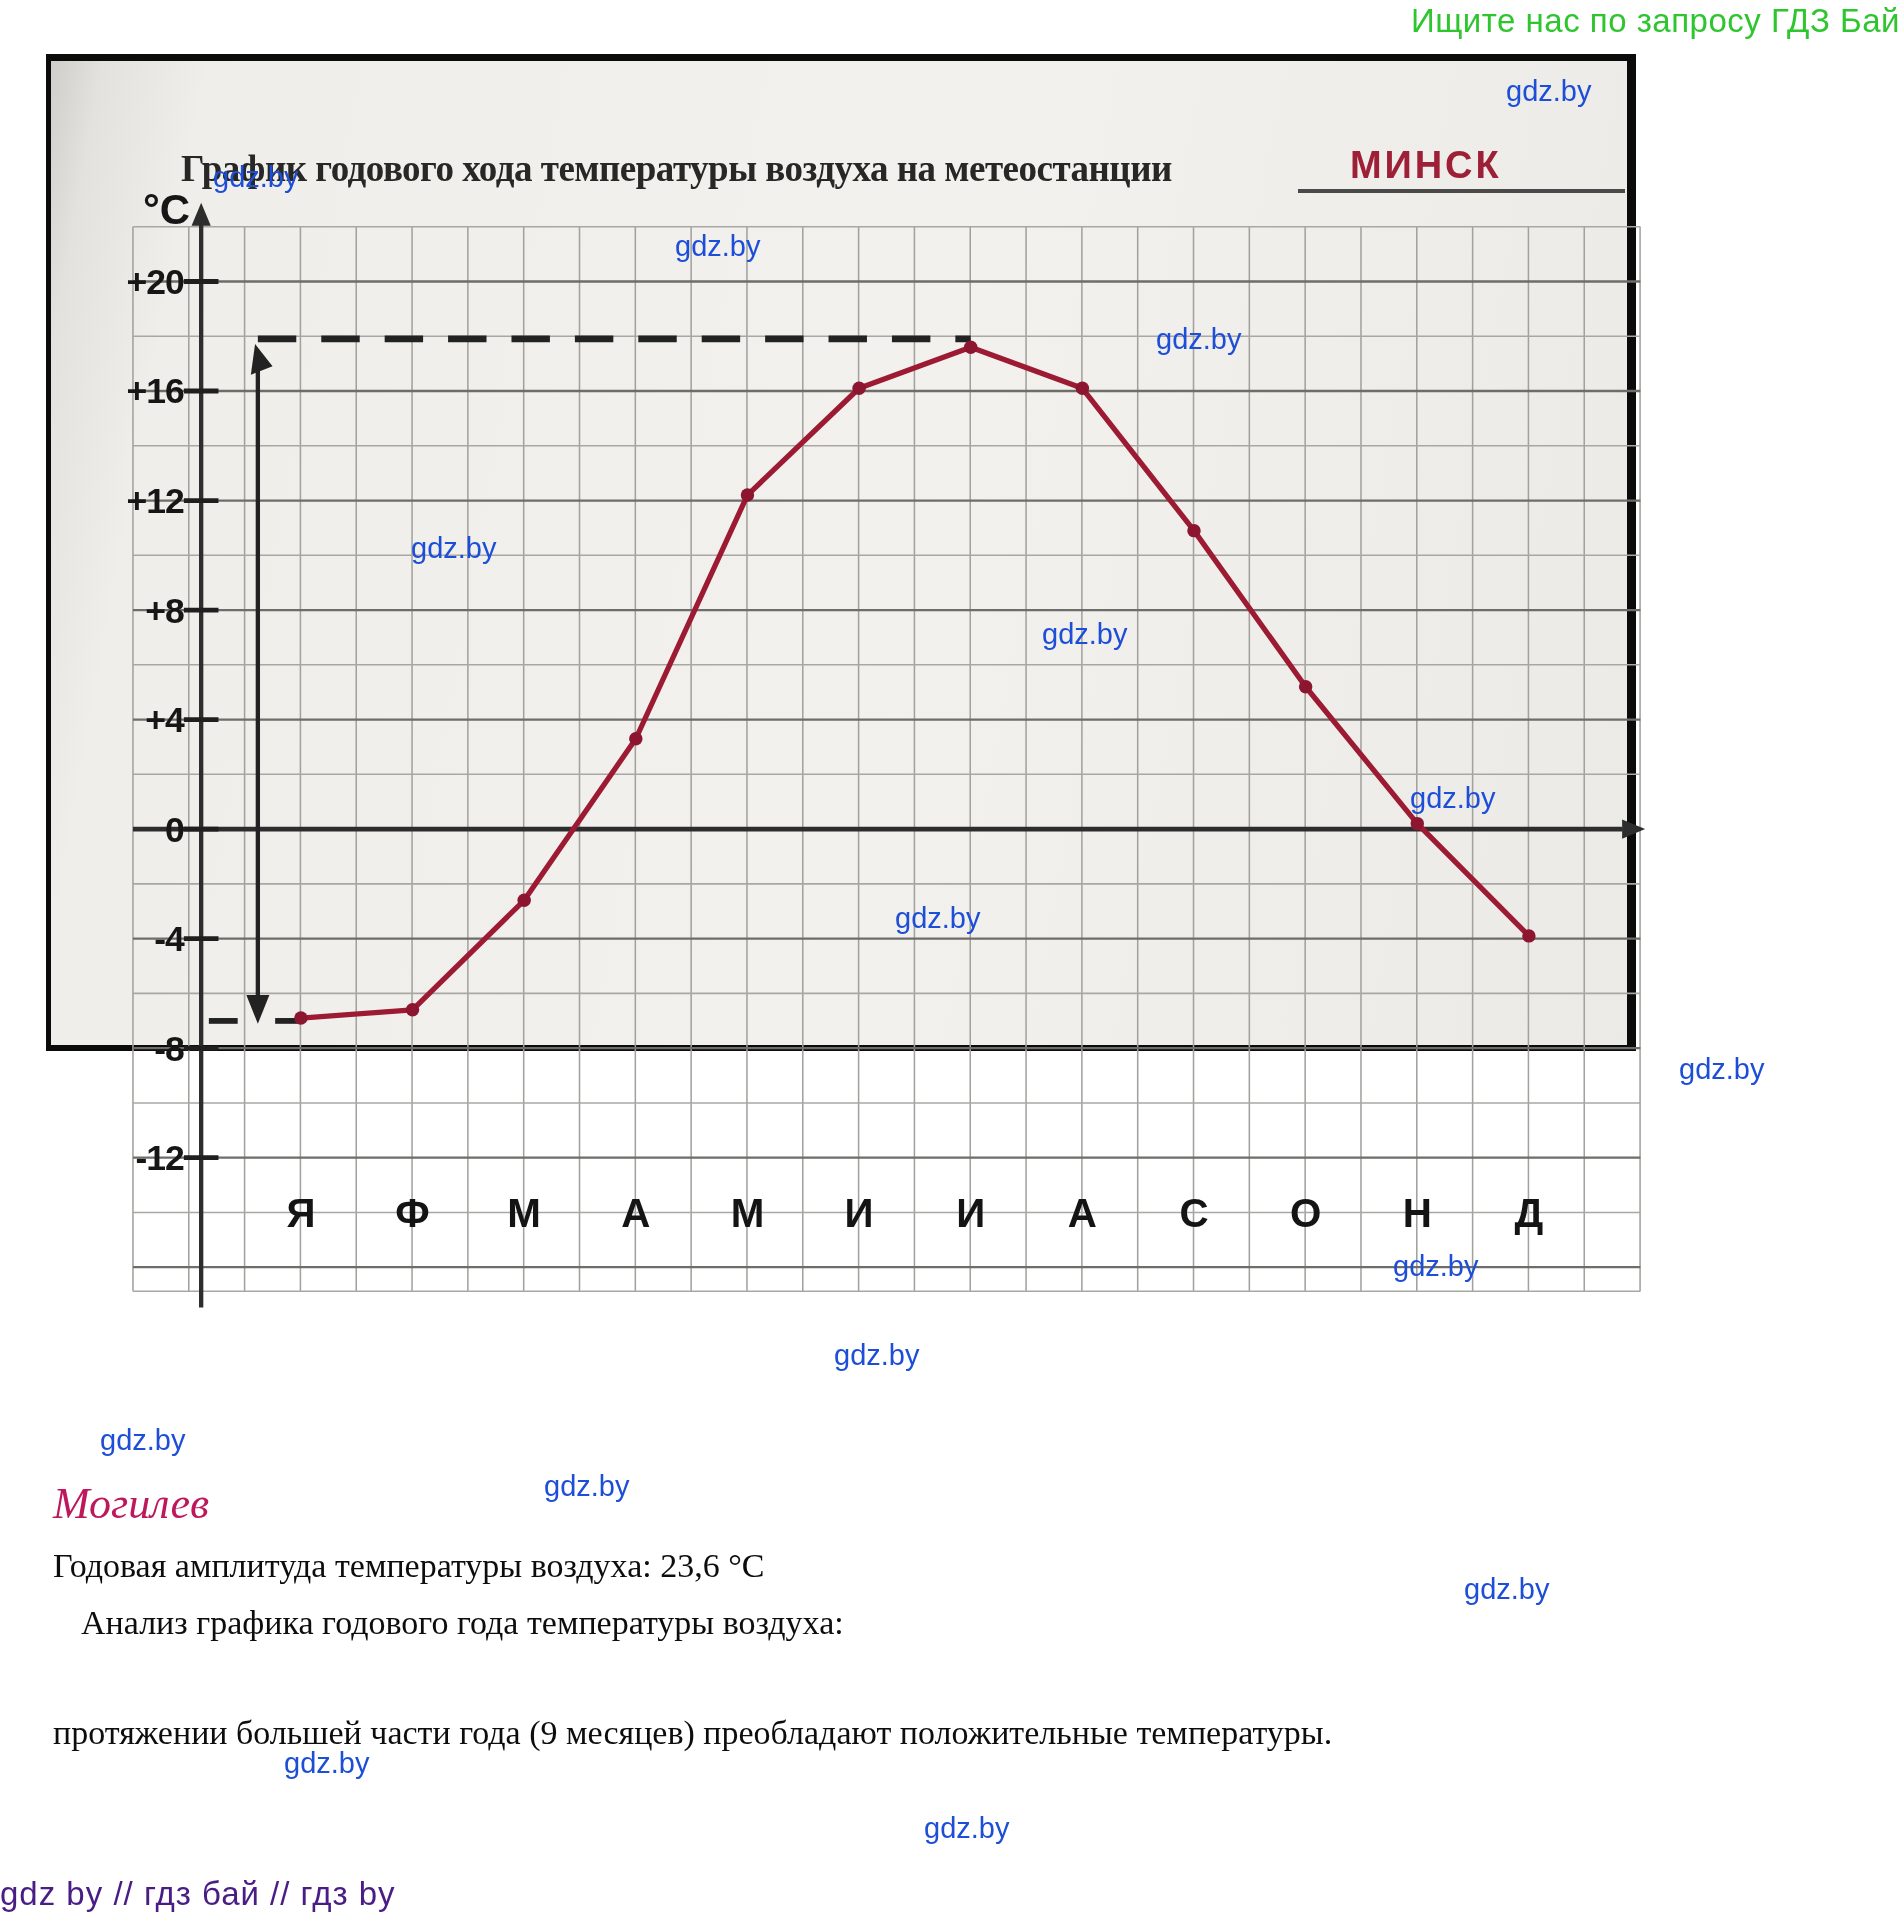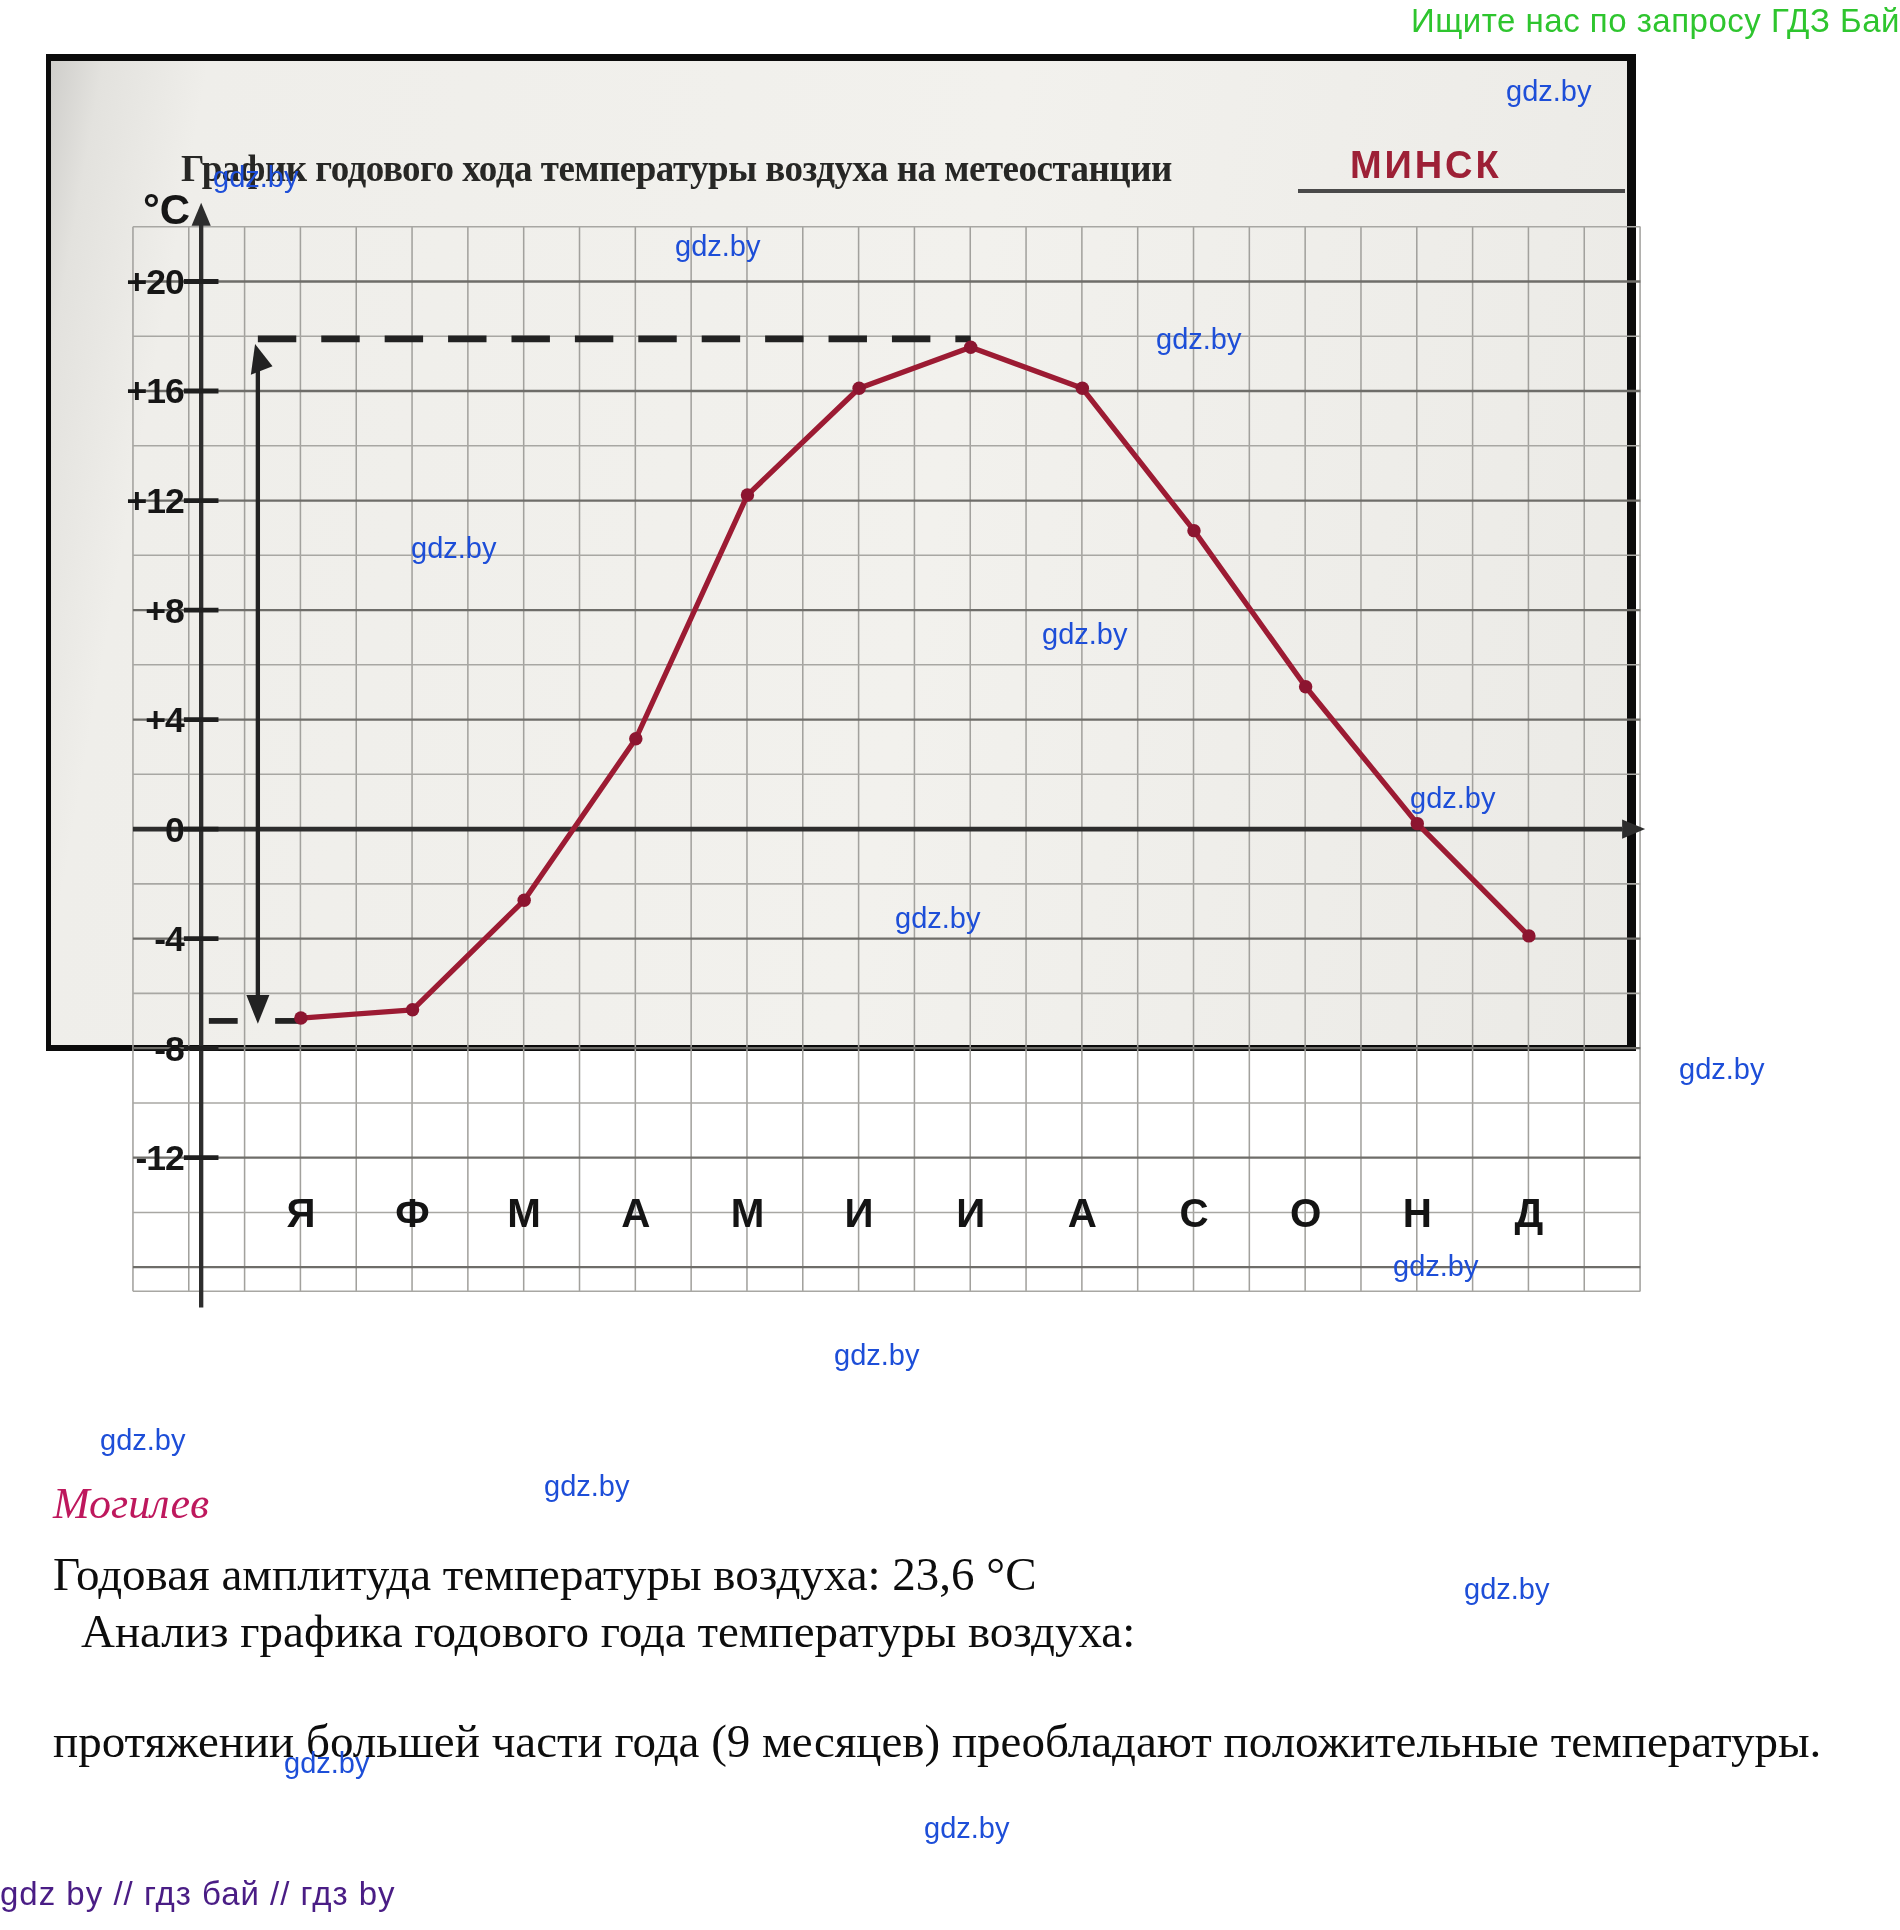--- a/index.html
+++ b/index.html
@@ -17,21 +17,21 @@
          letter-spacing:2.9px;white-space:nowrap;}
   .station-underline{position:absolute;left:1247px;top:128px;width:327px;height:3.8px;background:#4a4a4a;}
   .unit-label{position:absolute;left:92px;top:125px;font-size:42px;font-weight:600;color:#161616;}
   .chart-svg{position:absolute;left:52px;top:61px;}
   
   .wm{position:absolute;font-size:29px;color:#1d4ed8;white-space:nowrap;z-index:5;}
   
   .city{position:absolute;left:53px;top:1478px;font-family:"Liberation Serif",serif;
         font-style:italic;font-size:44px;color:#be185d;}
   .note-line{position:absolute;left:53px;font-family:"Liberation Serif",serif;
-        font-size:47px;color:#0d0d0d;white-space:nowrap;}
+        font-size:34px;color:#0d0d0d;white-space:nowrap;}
   .nl1{top:1547px;} .nl2{top:1604px;margin-left:28px;} .nl3{top:1662px;} .nl4{top:1714px;}
   .footer{position:absolute;left:0;top:1875px;width:100%;text-align:left;
         font-size:33px;color:#4a1d85;letter-spacing:1px;}
 </style>
 </head>
 <body>
 
 <div class="page">
 
   <div class="promo">Ищите нас по запросу ГДЗ Бай</div>

